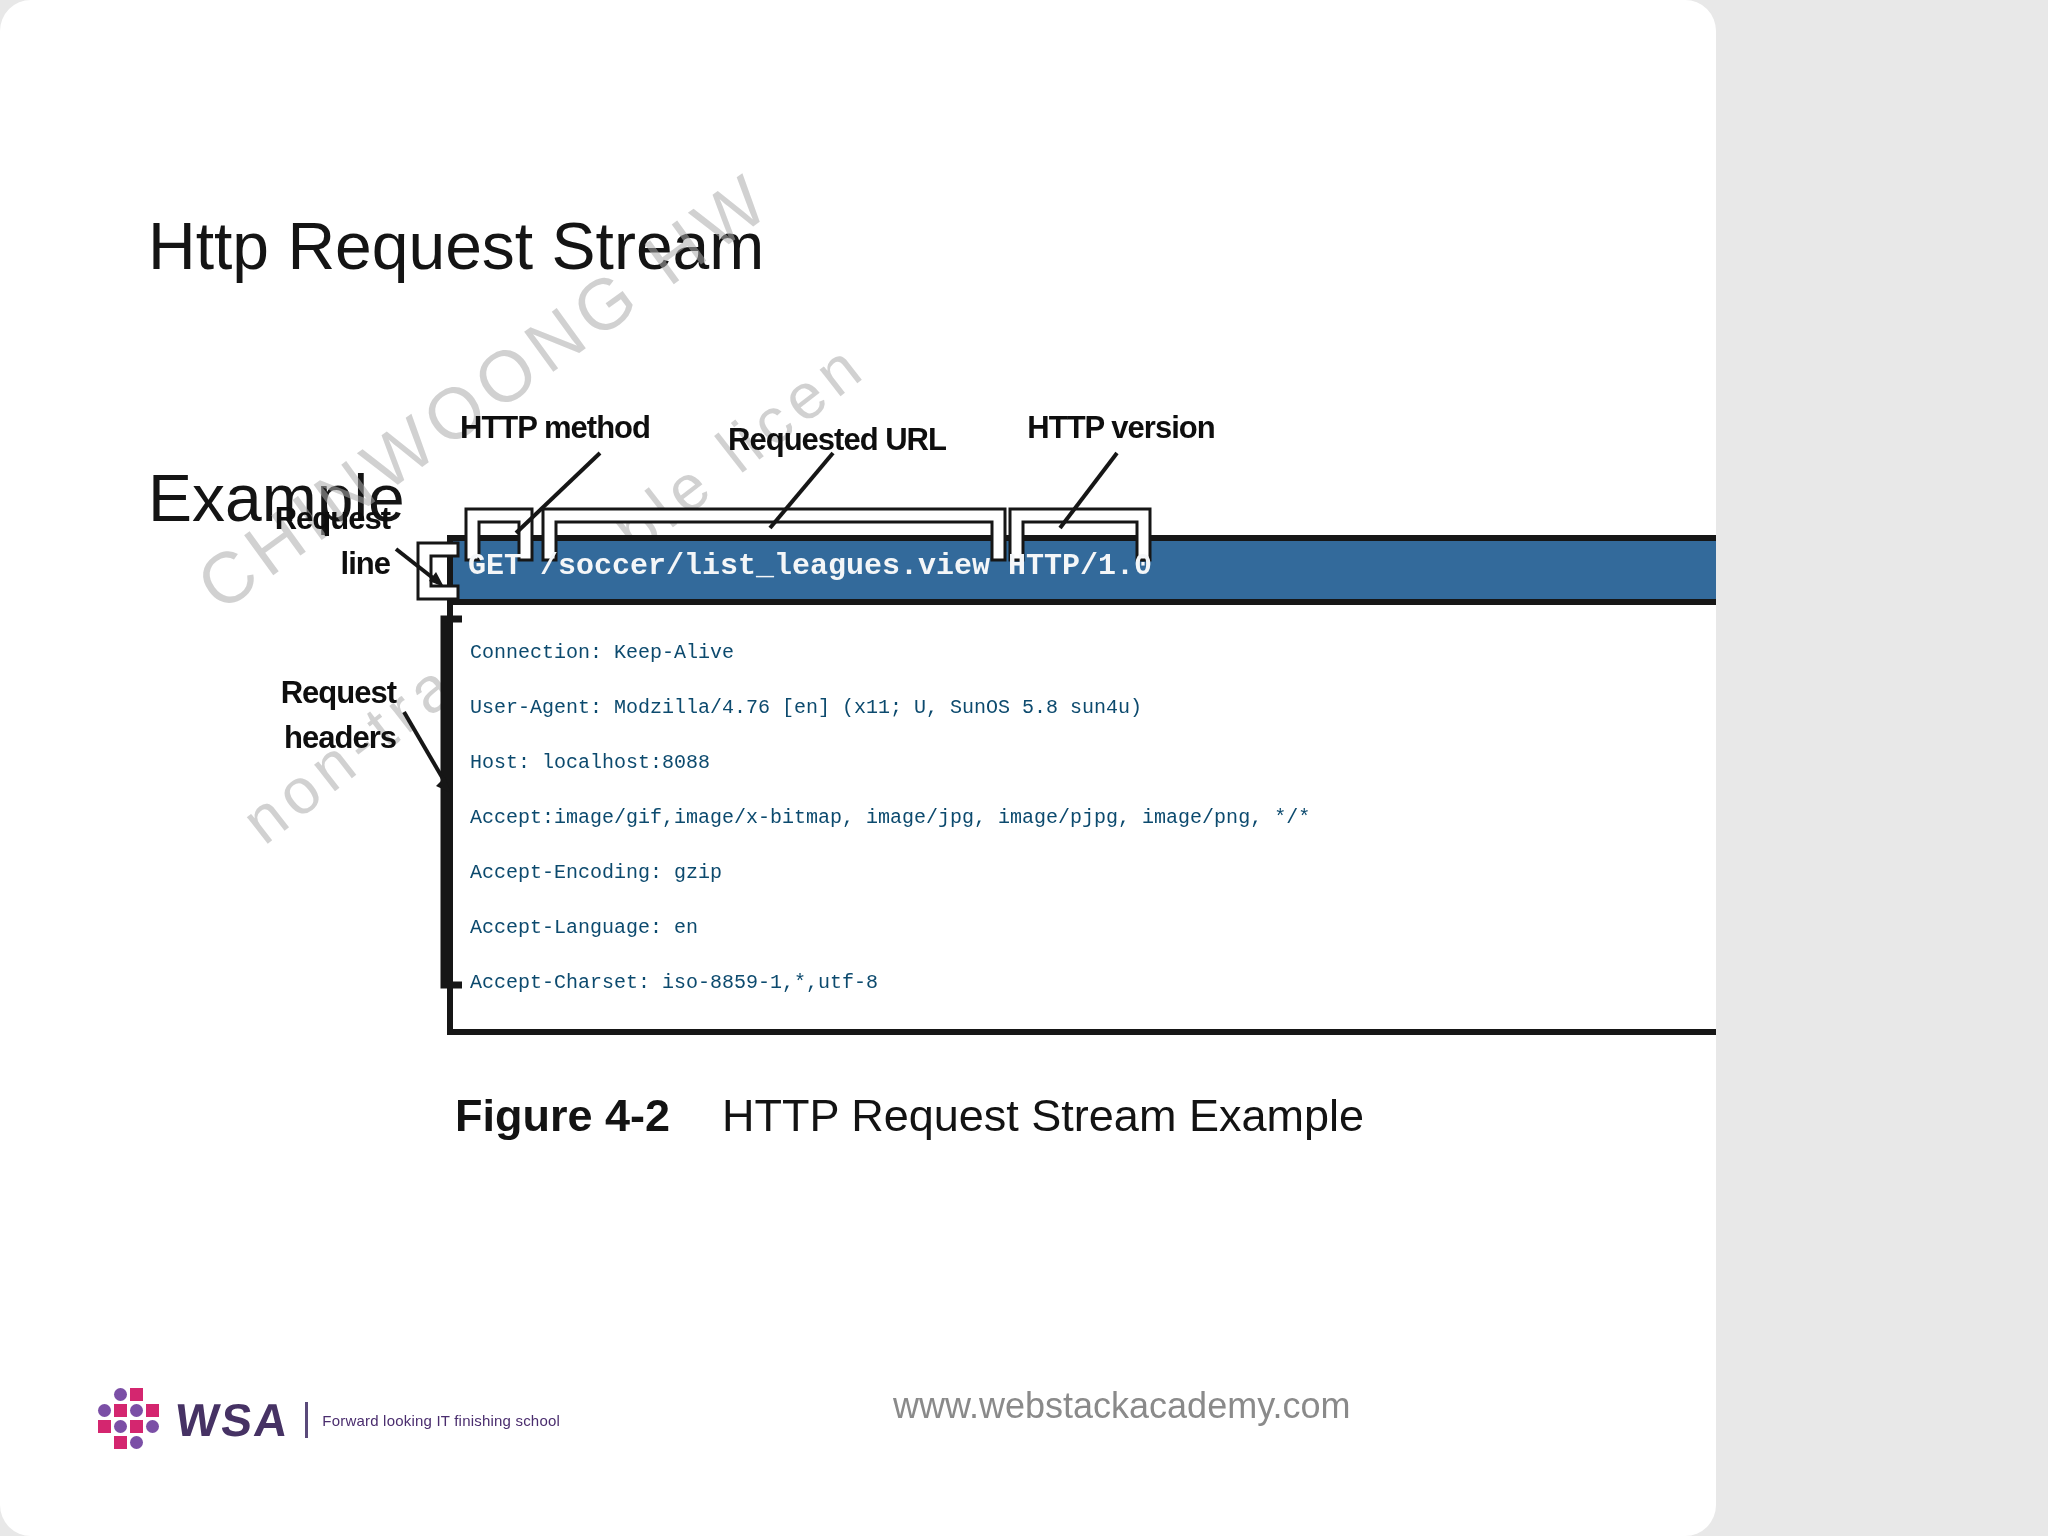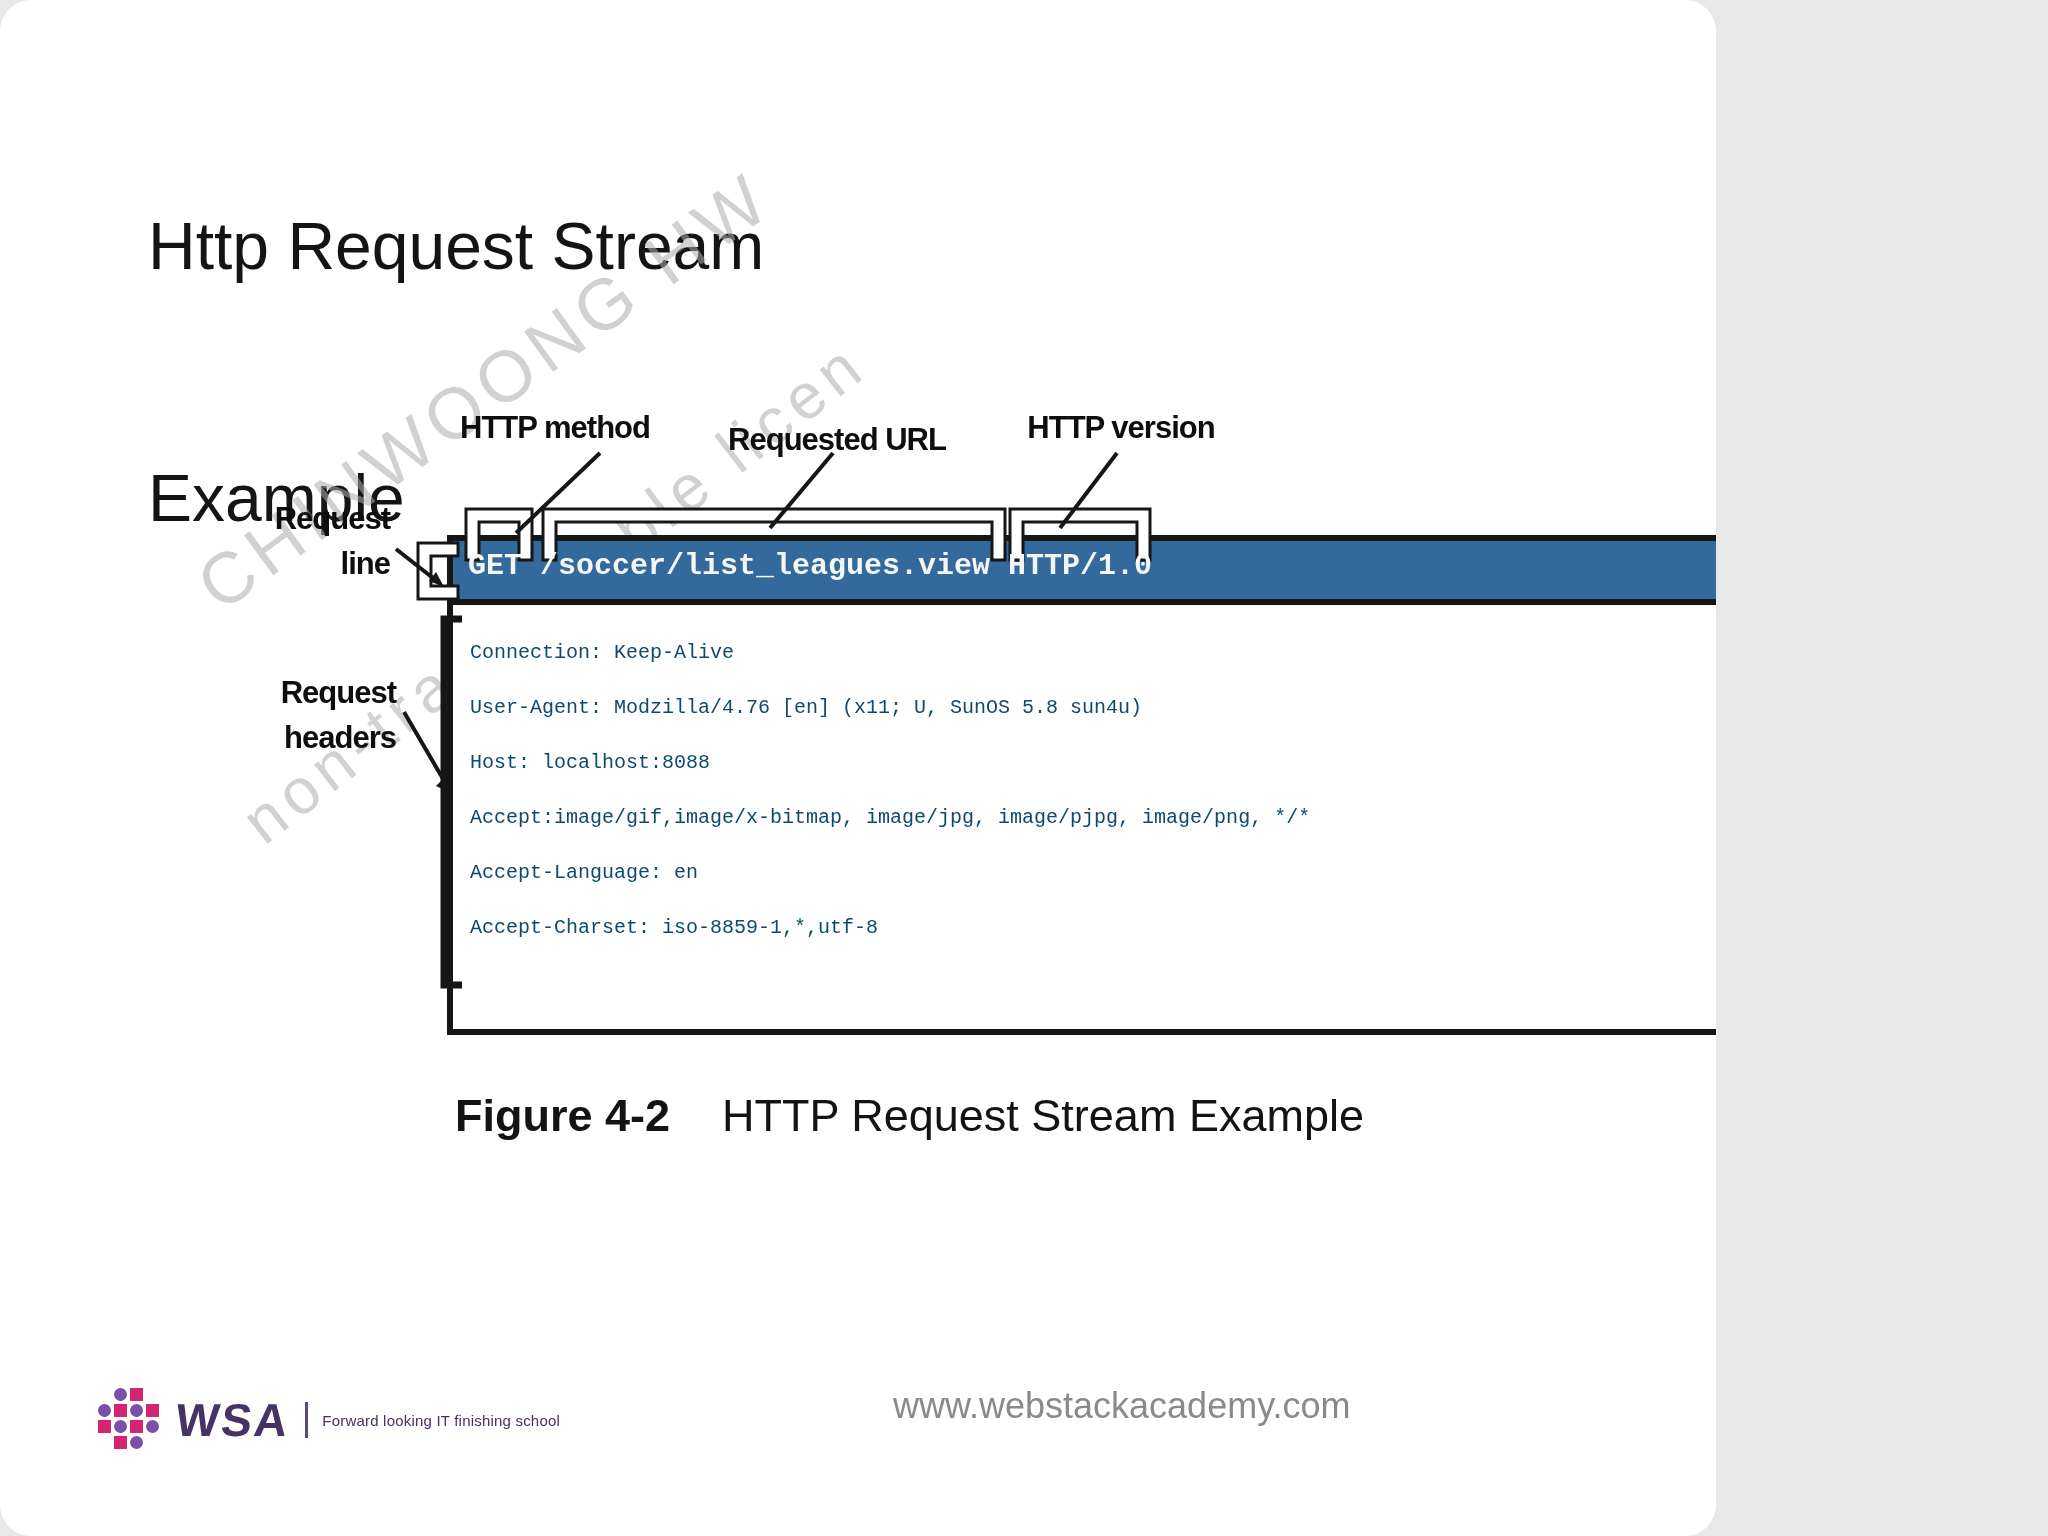--- a/index.html
+++ b/index.html
@@ -89,20 +89,21 @@
 
   <div class="fig-box"></div>
   <div class="blue-bar"></div>
   <div class="blue-bar-text">GET /soccer/list_leagues.view HTTP/1.0</div>
 
   <div class="headers-block">
     <div class="hline">Connection: Keep-Alive</div>
     <div class="hline">User-Agent: Modzilla/4.76 [en] (x11; U, SunOS 5.8 sun4u)</div>
     <div class="hline">Host: localhost:8088</div>
     <div class="hline">Accept:image/gif,image/x-bitmap, image/jpg, image/pjpg, image/png, */*</div>
+    <div class="hline">Accept-Encoding: gzip</div>
     <div class="hline">Accept-Language: en</div>
     <div class="hline">Accept-Charset: iso-8859-1,*,utf-8</div>
   </div>
 
   <svg class="overlay" width="2048" height="1536" viewBox="0 0 2048 1536">
 
     <path d="M466,560 V509 H532 V560 H519 V522 H479 V560 Z" fill="#ffffff" stroke="#161616" stroke-width="3"></path>
 
     <path d="M543,560 V509 H1005 V560 H992 V522 H556 V560 Z" fill="#ffffff" stroke="#161616" stroke-width="3"></path>
 

